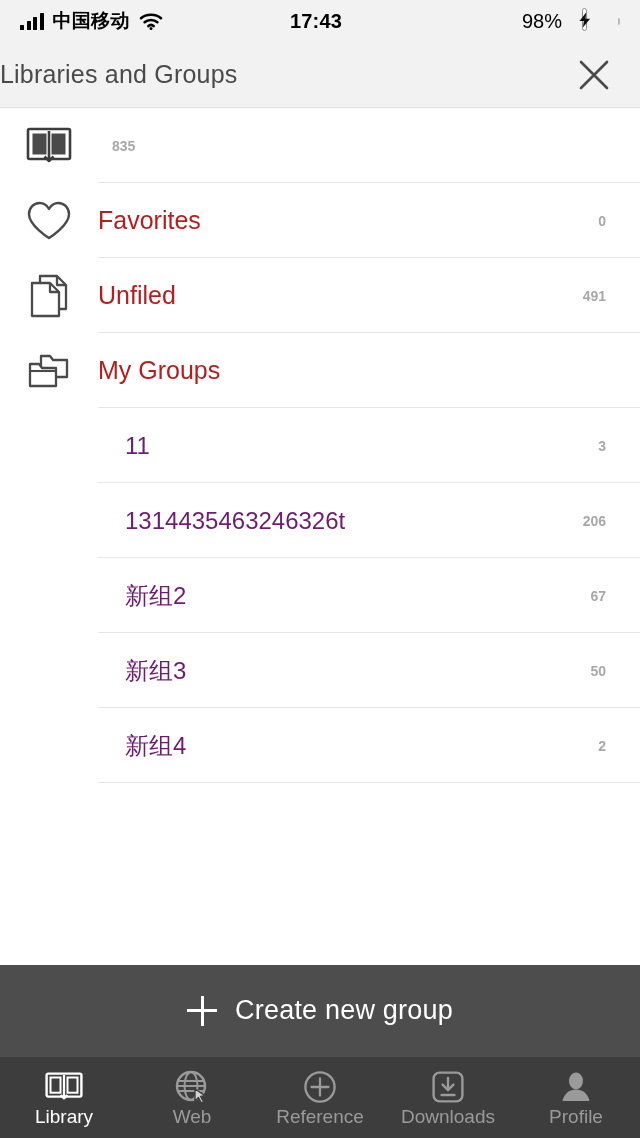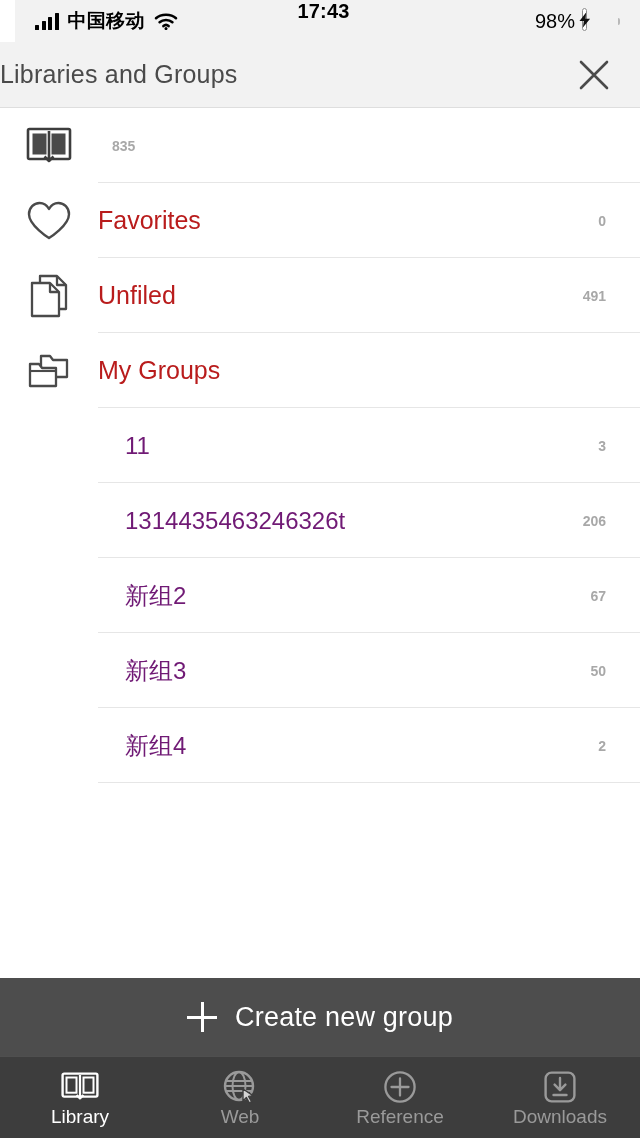--- a/index.html
+++ b/index.html
@@ -7,39 +7,38 @@
     width:640px; height:1138px;
     background:#ffffff;
     font-family:"Liberation Sans", sans-serif;
     overflow:hidden;
   }
   .screen { width:640px; height:1138px; display:flex; flex-direction:column; position:relative; }
 
   
   .statusbar {
     height:42px; background:#f2f2f2; flex:none;
-    display:flex; padding:0 20px;
+    display:flex; align-items:center; padding:0 20px;
     position:relative;
-    margin-left:15px;
   }
   .sb-left { display:flex; align-items:center; gap:9px; }
   .sb-bars { display:flex; align-items:flex-end; gap:2.5px; height:17px; }
   .sb-bars i { display:block; width:4px; background:#000; border-radius:.5px; }
   .sb-bars i:nth-child(1){ height:5px; }
   .sb-bars i:nth-child(2){ height:9px; }
   .sb-bars i:nth-child(3){ height:13px; }
   .sb-bars i:nth-child(4){ height:17px; }
   .sb-carrier { font-size:19px; color:#000; font-weight:600; letter-spacing:.3px; }
   .sb-wifi { width:24px; height:18px; position:relative; }
   .sb-time {
     position:absolute; left:0; right:8px; text-align:center;
     font-size:20px; font-weight:700; color:#000; letter-spacing:.2px;
   }
   .sb-right {
-    margin-left:auto; display:flex; align-items:center; gap:7px;
+    margin-left:auto; display:flex; align-items:center; gap:20px;
     position:relative; z-index:2;
   }
   .sb-batt-pct { font-size:20px; font-weight:500; color:#000; }
   .batt { width:38px; height:20px; position:relative; }
   .batt-body {
     width:35px; height:20px; border:1.6px solid #8c8c8c; border-radius:5px;
     background:#fff; padding:1.6px;
   }
   .batt-fill { width:100%; height:100%; background:#35c759; border-radius:2.5px; position:relative; }
   .batt-cap {
@@ -80,21 +79,21 @@
   .row.sub .label { font-size:24px; color:#701a75; }
   
   .row::after {
     content:""; position:absolute; left:98px; right:0; bottom:0;
     height:1px; background:#e6e6e6;
   }
   .row.sub::after { left:98px; }
 
   
   .create-bar {
-    height:78px; flex:none; background:#4d4d4d;
+    height:91px; flex:none; background:#4d4d4d;
     display:flex; align-items:center; justify-content:center; gap:18px;
   }
   .create-plus { position:relative; width:30px; height:30px; }
   .create-plus::before, .create-plus::after {
     content:""; position:absolute; background:#fff;
   }
   .create-plus::before { left:0; top:13.5px; width:30px; height:3px; }
   .create-plus::after  { top:0; left:13.5px; height:30px; width:3px; }
   .create-label { font-size:27px; color:#fff; font-weight:400; letter-spacing:.2px; }
 
@@ -283,15 +282,24 @@
       <span class="tab-icon">
         <svg width="32" height="32" viewBox="0 0 32 32">
           <rect x="1.6" y="1.6" width="28.8" height="28.8" rx="6" fill="none" stroke="#9a9a9a" stroke-width="2.4"></rect>
           <path d="M16 7 V18.5 M10.6 13.6 L16 19.2 L21.4 13.6" stroke="#9a9a9a" stroke-width="2.4" fill="none" stroke-linecap="round" stroke-linejoin="round"></path>
           <path d="M9.6 24 H22.4" stroke="#9a9a9a" stroke-width="2.6" stroke-linecap="round"></path>
         </svg>
       </span>
       <span class="tab-label">Downloads</span>
     </div>
 
+    <div class="tab">
+      <span class="tab-icon">
+        <svg width="32" height="32" viewBox="0 0 32 32">
+          <ellipse cx="16" cy="10" rx="7" ry="8.4" fill="#9a9a9a"></ellipse>
+          <path d="M2.4 30 C4.4 22.4 9.6 18.6 16 18.6 C22.4 18.6 27.6 22.4 29.6 30 Z" fill="#9a9a9a"></path>
+        </svg>
+      </span>
+      <span class="tab-label">Profile</span>
+    </div>
   </div>
 
 </div>
 
 </body></html>

